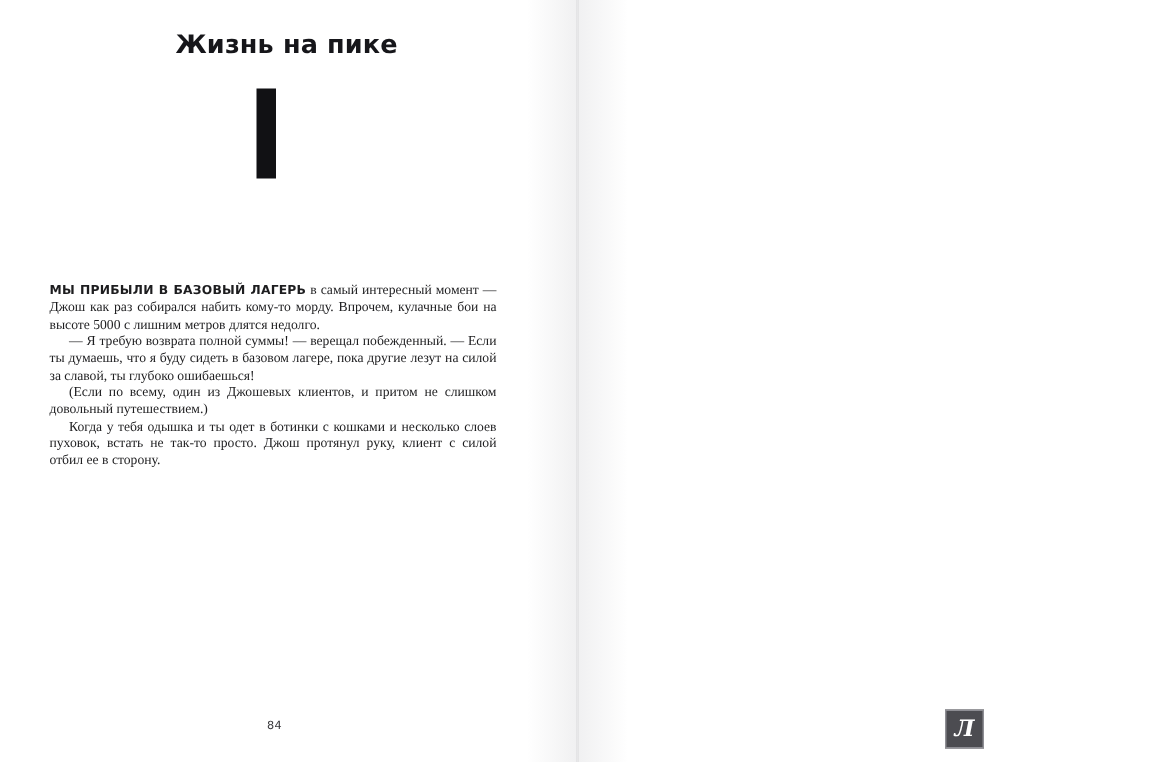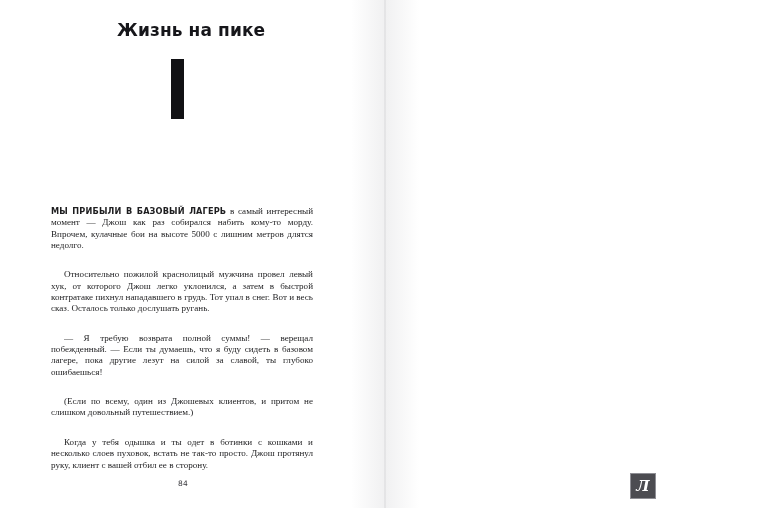--- a/index.html
+++ b/index.html
@@ -82,21 +82,21 @@
     color: #1d1d1f;
     -webkit-hyphens: manual;
     hyphens: manual;
   }
   .col-left {
     left: 33px;
     top: 188px;
     width: 298px;
   }
   .col p {
-    margin: 18px;
+    margin: 0;
     text-indent: 13px;
   }
   .col p.first { text-indent: 0; }
   .opening-caps {
     font-family: "DejaVu Sans", "Liberation Sans", sans-serif;
     font-weight: 700;
     font-size: 8.2px;
     letter-spacing: 0.15px;
   }
 
@@ -140,24 +140,23 @@
 <div class="spread">
 
   <div class="page page-left">
 
     <div class="chapter-title">Жизнь на пике</div>
 
     <div class="chapter-rule"></div>
 
     <div class="col col-left">
       <p class="first"><span class="opening-caps">МЫ ПРИБЫЛИ В БАЗОВЫЙ ЛАГЕРЬ</span><span> в самый интересный момент — Джош как раз собирался набить кому-то морду. Впрочем, кулачные бои на высоте 5000 с лишним метров длятся недолго.</span></p>
-      <p>Относительно пожилой краснолицый мужчина провел левый хук, от которого Джош легко уклонился, а затем в быстрой контратаке пихнул нападавшего в грудь. Тот упал в снег. Вот и весь сказ. Осталось только дослушать ругань.</p>
       <p>— Я требую возврата полной суммы! — верещал побежденный. — Если ты думаешь, что я буду сидеть в базовом лагере, пока другие лезут на силой за славой, ты глубоко ошибаешься!</p>
       <p>(Если по всему, один из Джошевых клиентов, и притом не слишком довольный путешествием.)</p>
-      <p>Когда у тебя одышка и ты одет в ботинки с кошками и несколько слоев пуховок, встать не так-то просто. Джош протянул руку, клиент с вашей отбил ее в сторону.</p>
+      <p>Когда у тебя одышка и ты одет в ботинки с кошками и несколько слоев пуховок, встать не так-то просто. Джош протянул руку, клиент с силой отбил ее в сторону.</p>
     </div>
 
     <div class="folio folio-left">84</div>
 
     <div class="gutter-left"></div>
   </div>
 
   <div class="page page-right">
 
     <div class="gutter-right"></div>

